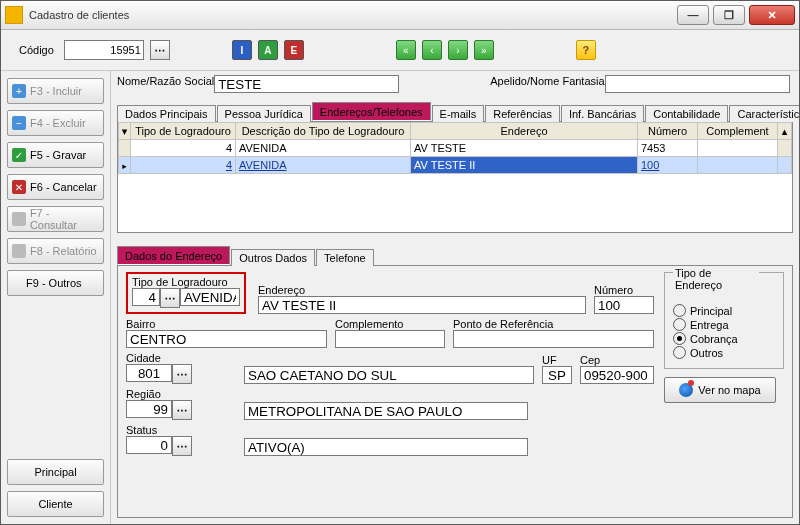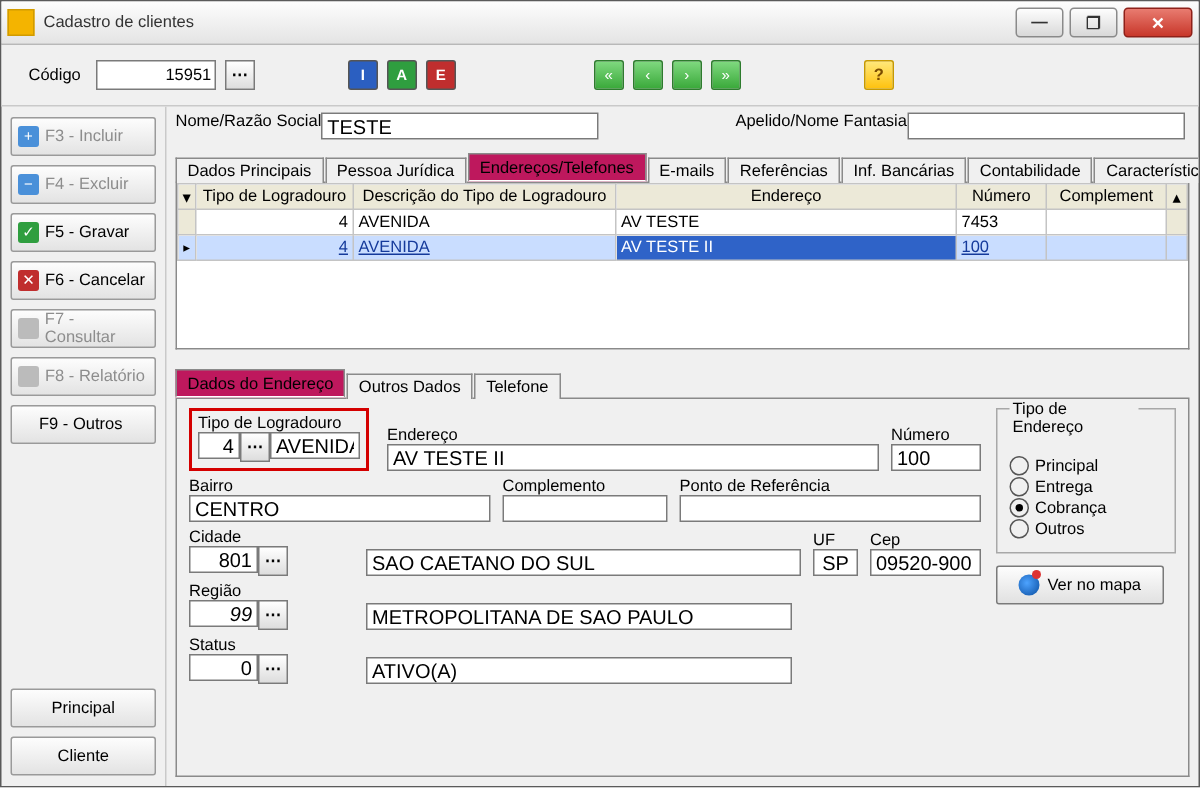--- a/index.html
+++ b/index.html
@@ -245,21 +245,21 @@
       <div class="grp" style="flex:1">
        <label>Ponto de Referência</label>
        <input class="smallin" value="" style="">
       </div>
      </div>
 
      <div class="row">
       <div class="grp" style="width:110px">
        <label>Cidade</label>
        <div style="display:flex">
-        <input class="smallin num" style="width: 46px;" value="801">
+        <input class="smallin num" style="width: 46px; text-align: center;" value="801">
         <span class="ellipsis-btn">⋯</span>
        </div>
       </div>
       <div class="grp" style="flex:1">
        <label>&nbsp;</label>
        <input class="smallin" value="SAO CAETANO DO SUL" style="">
       </div>
       <div class="grp" style="width:30px">
        <label>UF</label>
        <input class="smallin" style="text-align: center;" value="SP">
@@ -267,21 +267,21 @@
       <div class="grp" style="width:74px">
        <label>Cep</label>
        <input class="smallin" value="09520-900" style="">
       </div>
      </div>
 
      <div class="row">
       <div class="grp" style="width:110px">
        <label>Região</label>
        <div style="display:flex">
-        <input class="smallin num" style="width: 46px; font-style: italic;" value="99">
+        <input class="smallin num" style="width: 46px;" value="99">
         <span class="ellipsis-btn">⋯</span>
        </div>
       </div>
       <div class="grp" style="flex:1">
        <label>&nbsp;</label>
        <input class="smallin" value="METROPOLITANA DE SAO PAULO" style="">
       </div>
       <div style="width:118px"></div>
      </div>
 

